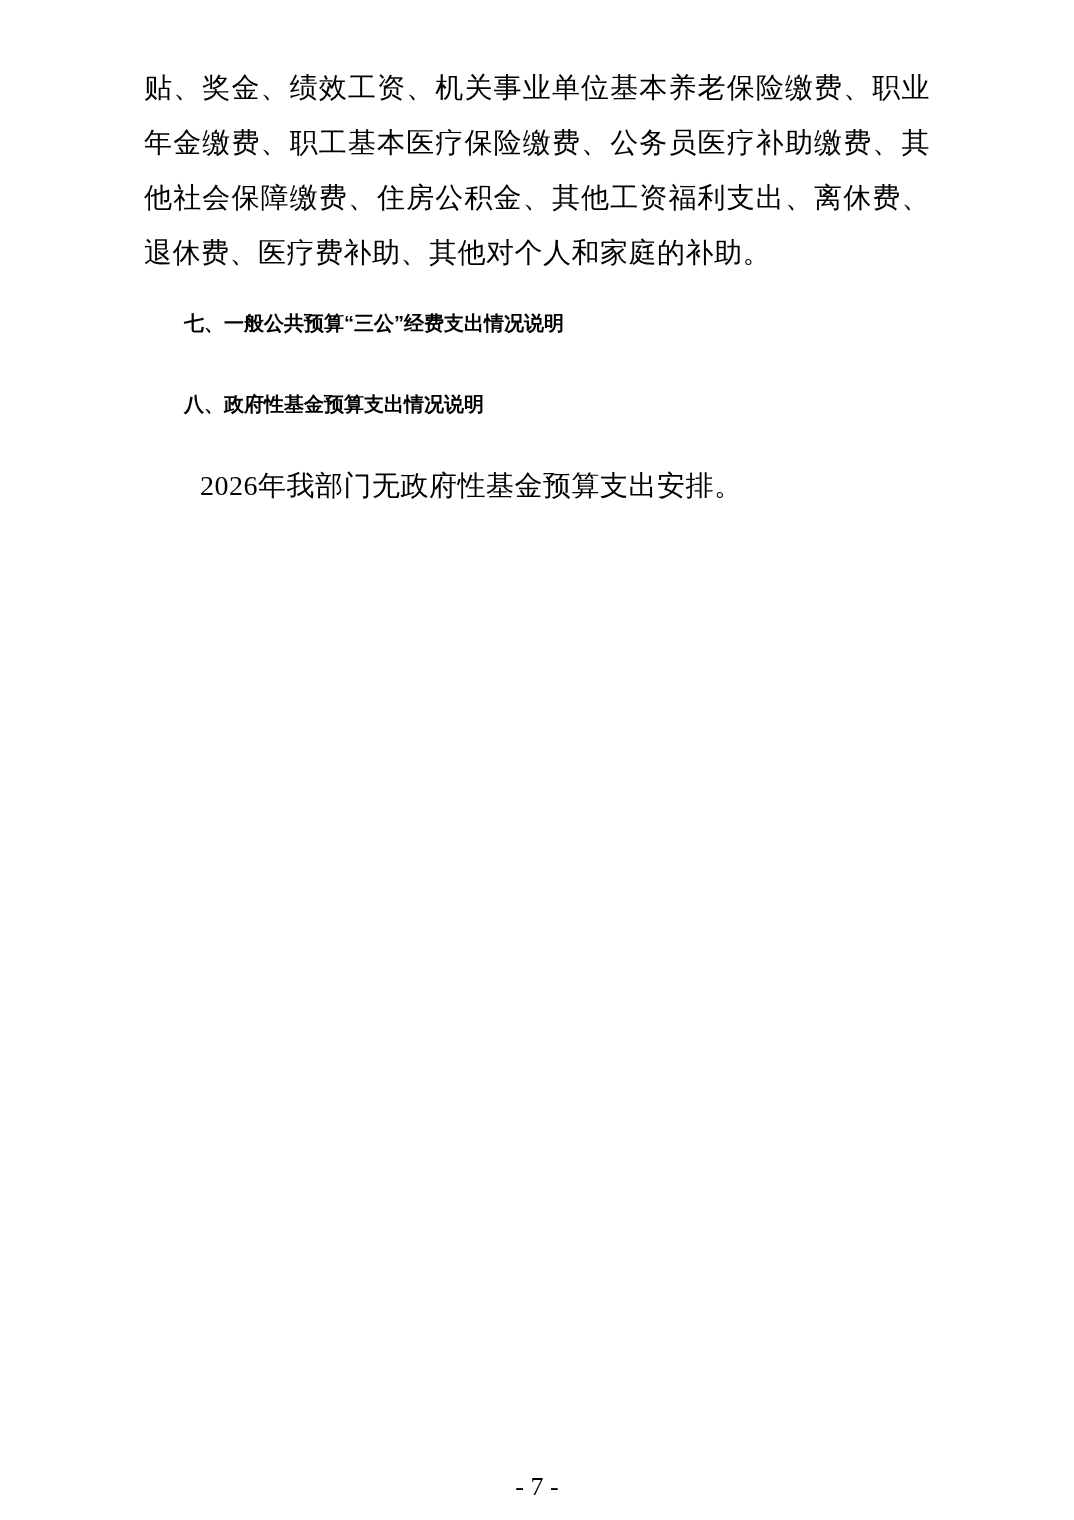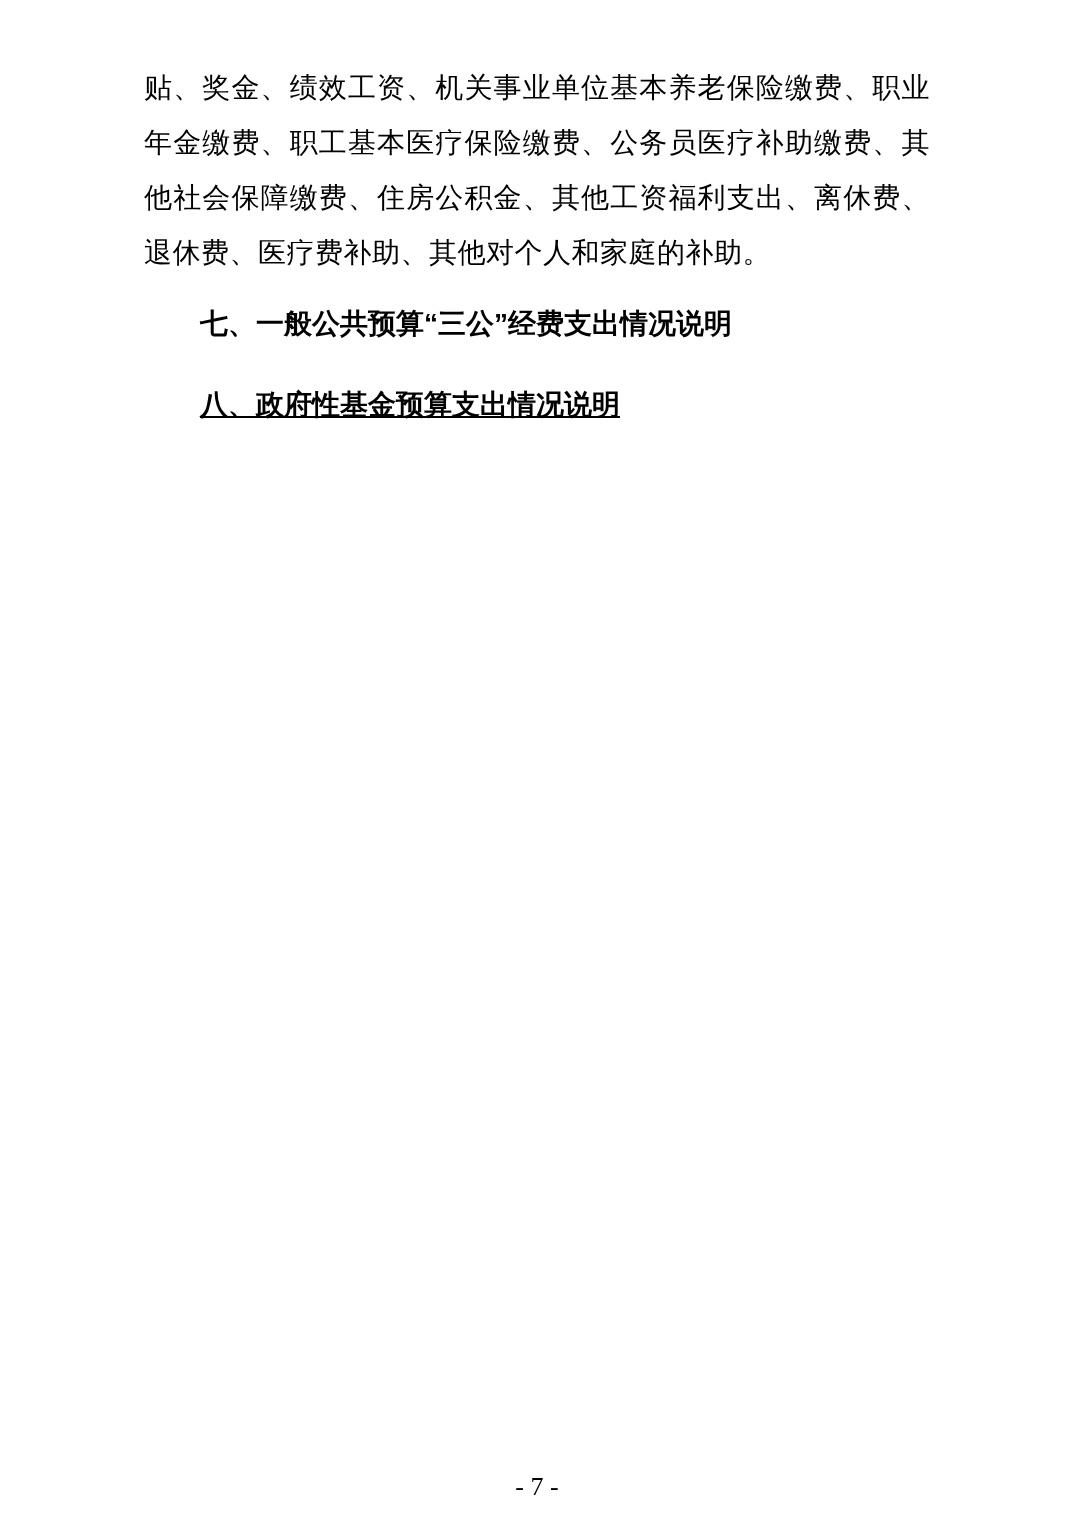--- a/index.html
+++ b/index.html
@@ -24,30 +24,29 @@
     text-justify: inter-ideograph;
     text-indent: 2em;
     letter-spacing: 0.5px;
   }
   .body-para.no-indent {
     text-indent: 0;
   }
   .heading {
     font-family: "Liberation Sans", "DejaVu Sans", sans-serif;
     font-weight: bold;
-    font-size: 28px;
+    font-size: 20px;
     line-height: 55px;
     text-indent: 2em;
     margin-top: 16px;
     margin-bottom: 26px;
   }
   .heading-2 {
     margin-top: 16px;
     margin-bottom: 26px;
-    text-decoration: underline;
   }
   .page-number {
     position: absolute;
     bottom: 18px;
     left: 0;
     width: 100%;
     text-align: center;
     font-size: 26px;
     line-height: 30px;
     font-family: "Liberation Serif", "DejaVu Serif", serif;
@@ -64,16 +63,17 @@
   <h2 class="heading">七、一般公共预算“三公”经费支出情况说明</h2>
 
 
 
 
 
 
 
   <h2 class="heading heading-2">八、政府性基金预算支出情况说明</h2>
 
+  <p class="body-para">2026年我部门无政府性基金预算支出安排。</p>
 
   <div class="page-number">- 7 -</div>
 
 </div>
 
 </body></html>

